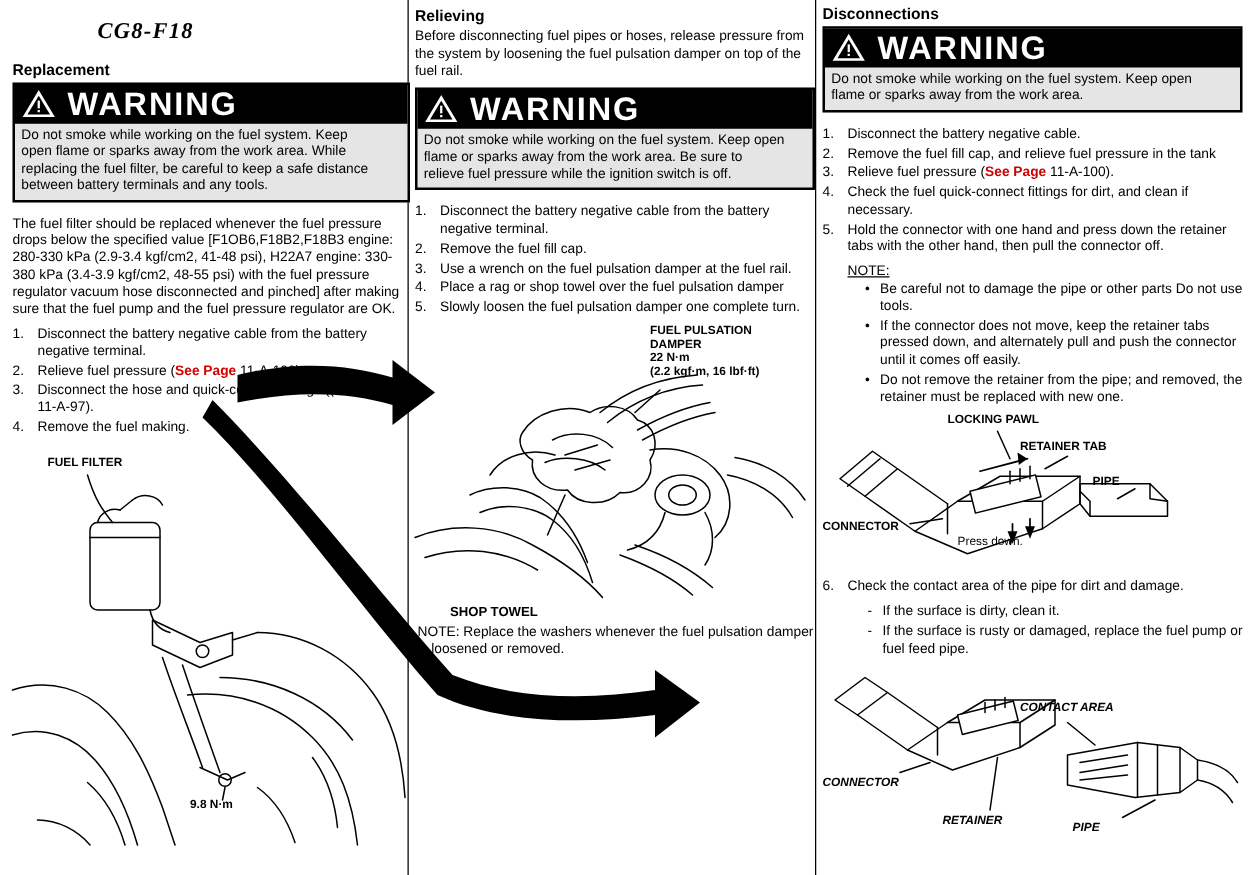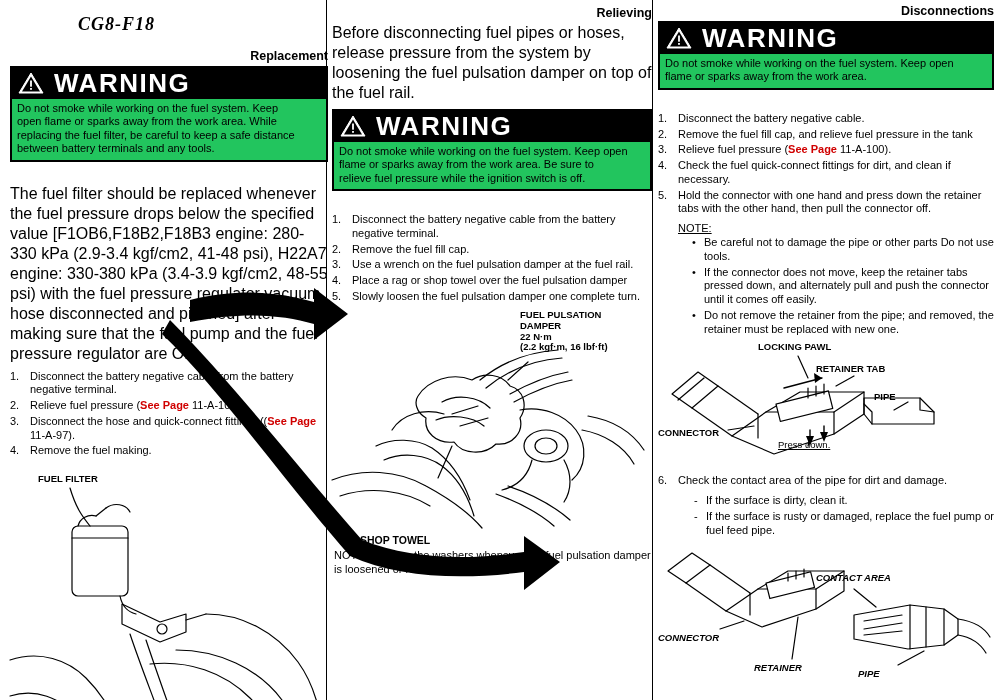--- a/index.html
+++ b/index.html
@@ -38,29 +38,28 @@
     font-weight: bold;
     font-size: 18px;
     letter-spacing: 1px;
     margin: 14px 0 0 68px;
   }
 
   .section-head {
     font-size: 12.5px;
     font-weight: bold;
     margin: 0 0 3px 0;
-    text-align: right;
   }
 
   
   .warning-box {
     border: 2px solid #000;
     padding: 0;
-    margin: 2px 0 22px 0;
-    background: #22c55e;
+    margin: 2px 0 11px 0;
+    background: #e5e5e5;
   }
   .warning-bar {
     background: #000;
     color: #fff;
     display: flex;
     align-items: center;
     padding: 2px 6px 3px 6px;
   }
   .warn-tri {
     position: relative;
@@ -76,21 +75,21 @@
     line-height: 1;
     font-family: "Liberation Sans", sans-serif;
   }
   .warning-text {
     font-size: 11px;
     line-height: 1.22;
     padding: 3px 22px 4px 5px;
   }
 
   .body-text {
-    font-size: 16px;
+    font-size: 11px;
     line-height: 1.25;
     margin: 0 0 6px 0;
   }
 
   ol.steps {
     margin: 2px 0 6px 0;
     padding: 0;
     list-style: none;
     font-size: 11px;
     line-height: 1.25;
@@ -391,21 +390,21 @@
           </li>
         </ul>
       </div>
     </div>
 
     <div class="fig" style="height:130px; margin-top:6px;">
       <div class="lbl" style="left:100px; top:0px;">LOCKING PAWL</div>
       <div class="lbl" style="left:158px; top:22px;">RETAINER TAB</div>
       <div class="lbl" style="left:216px; top:50px;">PIPE</div>
       <div class="lbl" style="left:0px; top:86px;">CONNECTOR</div>
-      <div class="lbl nb" style="left:120px; top:98px;text-decoration:underline;">Press down.</div>
+      <div class="lbl nb" style="left:108px; top:98px;">Press down.</div>
 
       <svg width="336" height="130" viewBox="0 0 336 130">
         <g class="stroke" stroke-width="1.2" stroke-linejoin="round" stroke-linecap="round">
 
           <path d="M14 52 L 40 30 L 60 44 L 34 66 Z"></path>
           <path d="M20 58 L 46 36"></path>
           <path d="M34 66 L 74 94"></path>
           <path d="M60 44 L 100 72"></path>
 
           <path d="M74 94 L 108 70 L 176 70 L 176 92 L 116 112 Z" fill="#fff"></path>

